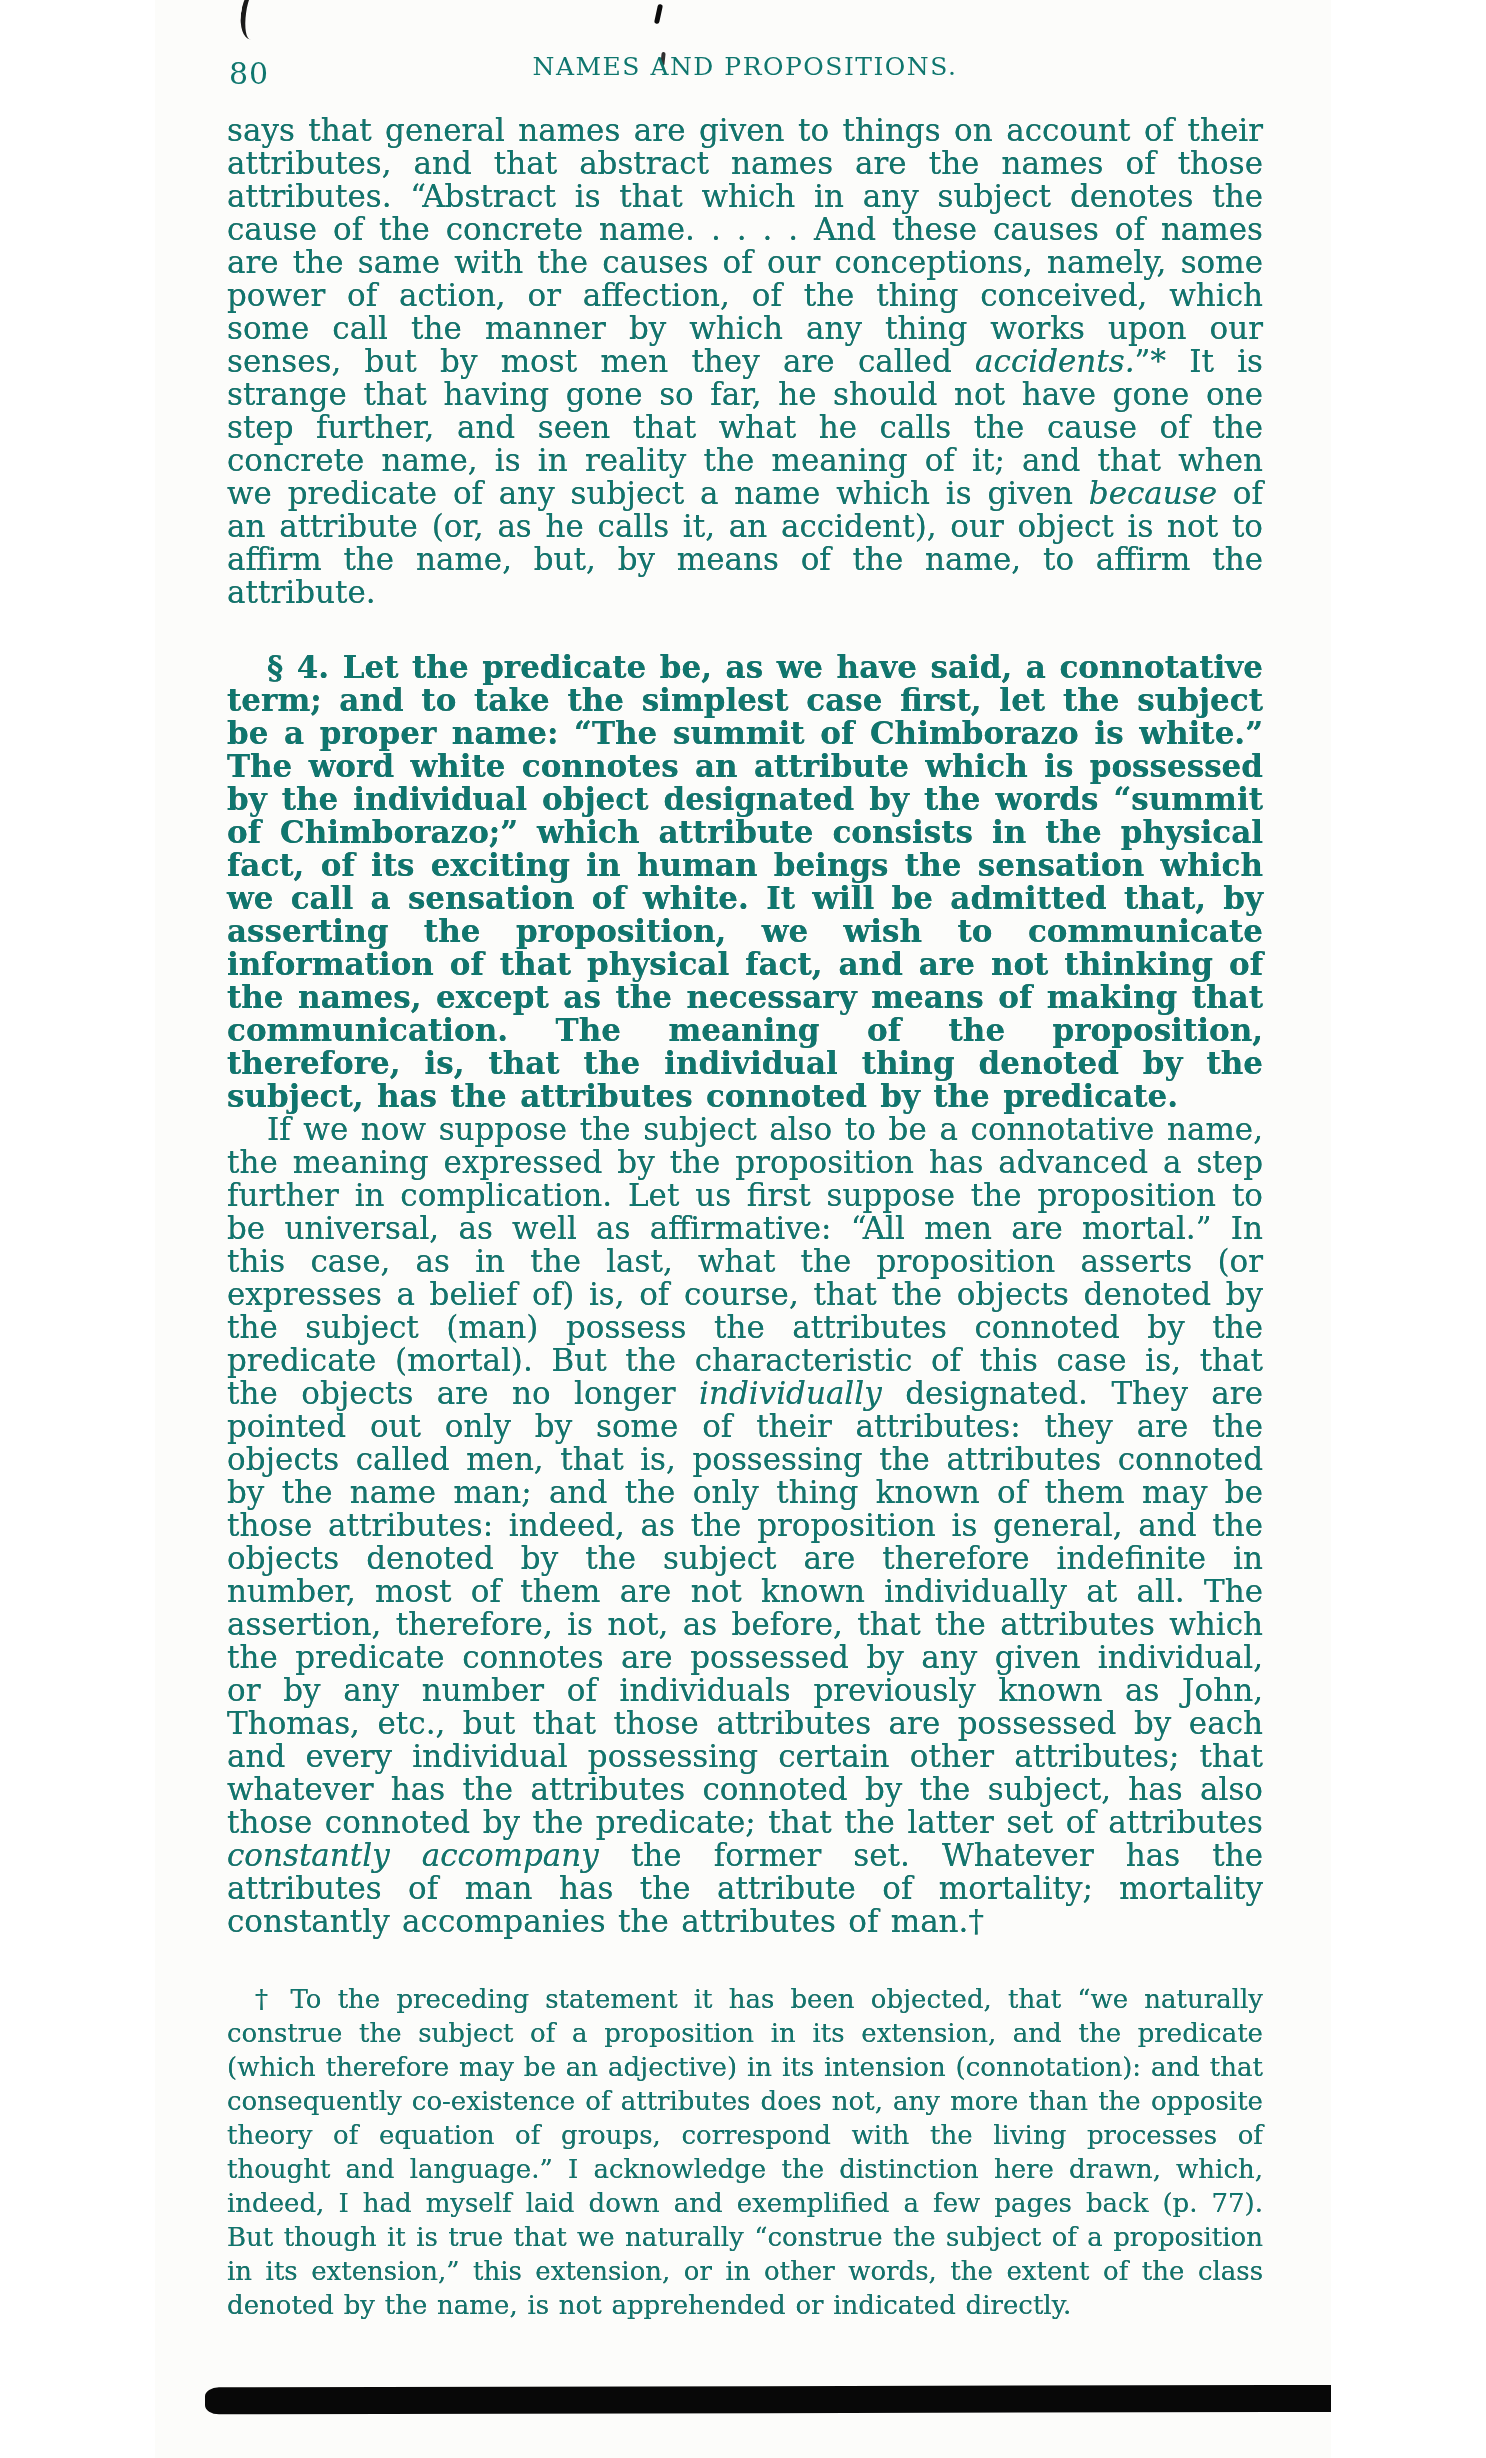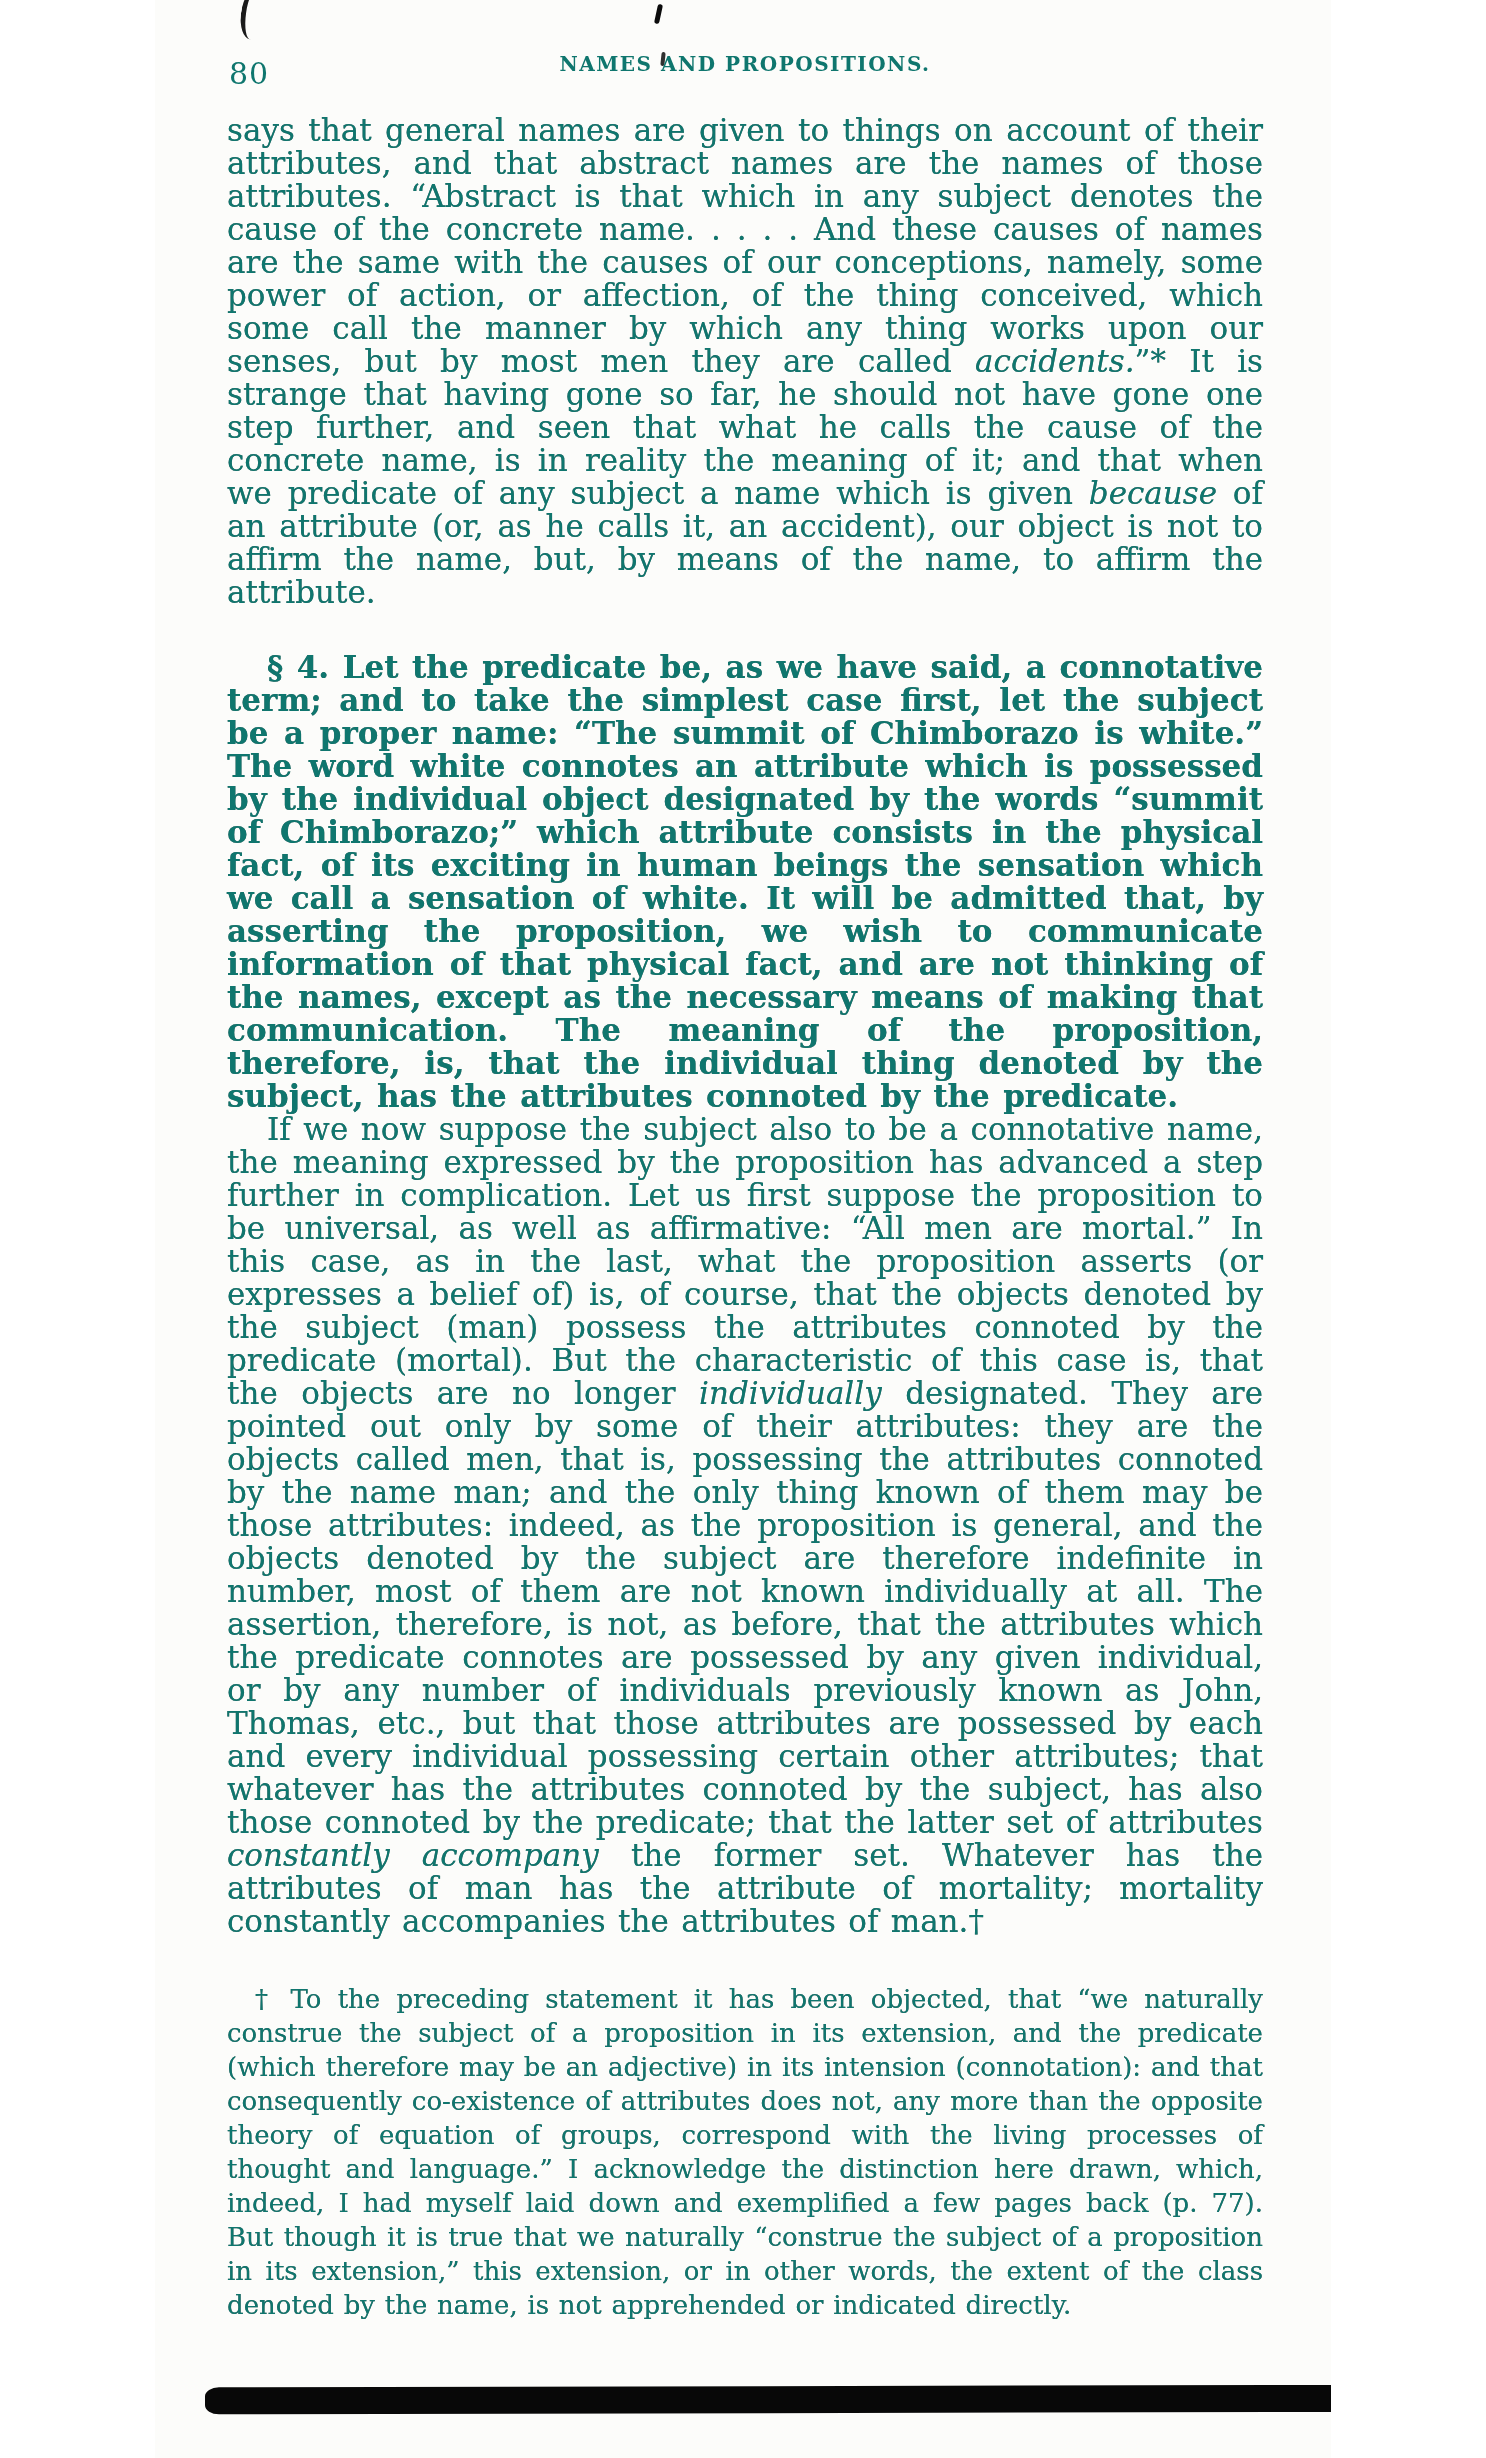--- a/index.html
+++ b/index.html
@@ -27,22 +27,22 @@
   }
   .page-number {
     position:absolute;
     left:2px;
     top:4px;
     font-size:30px;
     font-weight:normal;
     letter-spacing:1px;
   }
   .running-title {
-    font-size:20px;
-    font-weight:bold;
+    font-size:25px;
+    font-weight:normal;
     letter-spacing:1.5px;
   }
   .body-text {
     margin-top:18px;
     text-align:justify;
     font-size:31px;
     line-height:33px;
     word-spacing:2.5px;
     text-shadow:0 0 0.4px rgba(10,10,10,0.55);
   }

